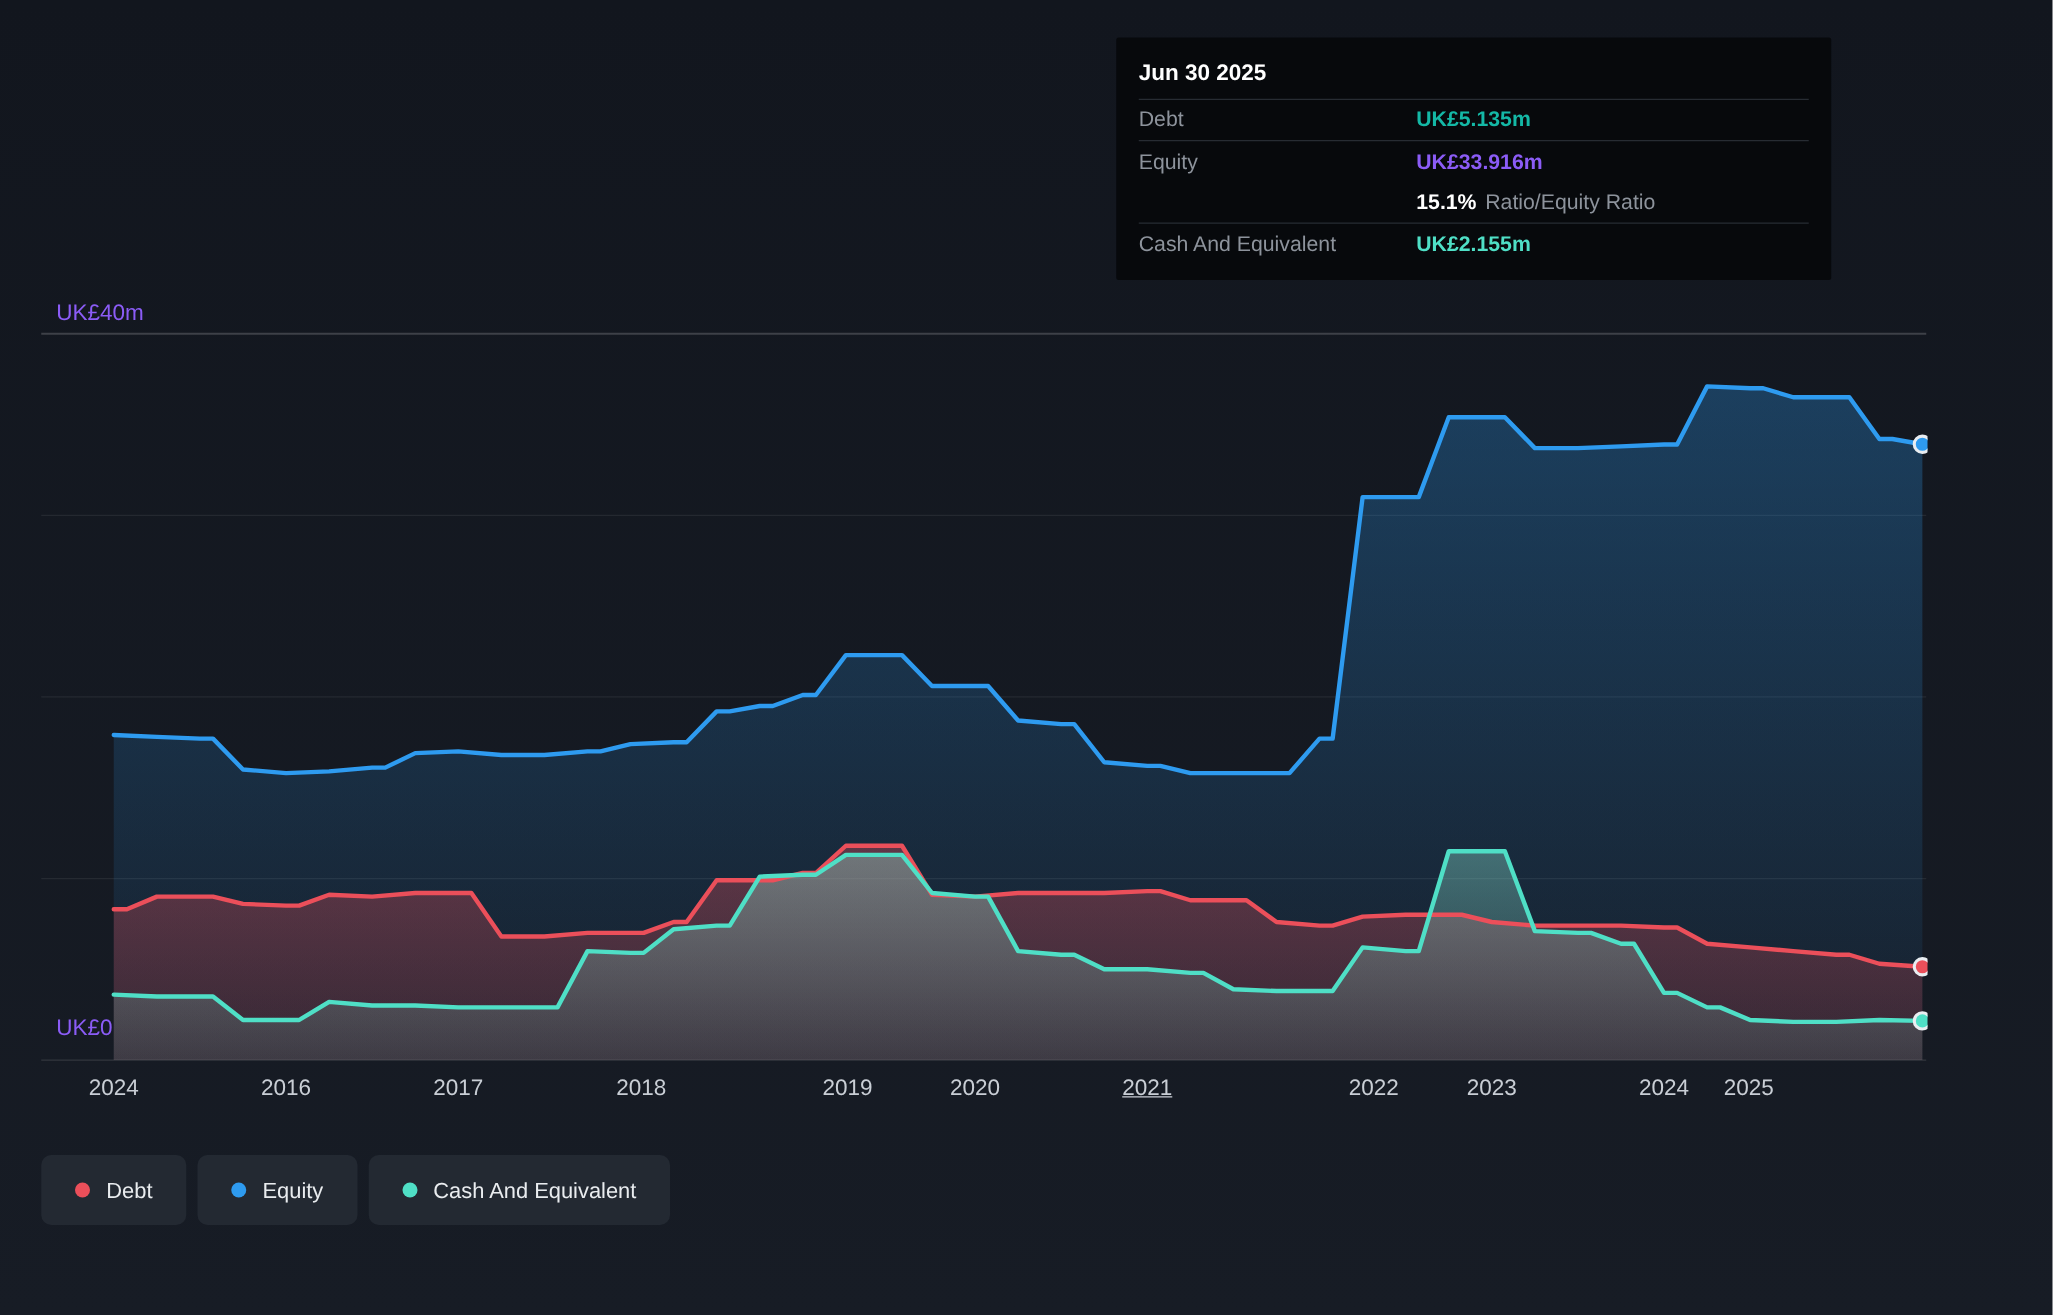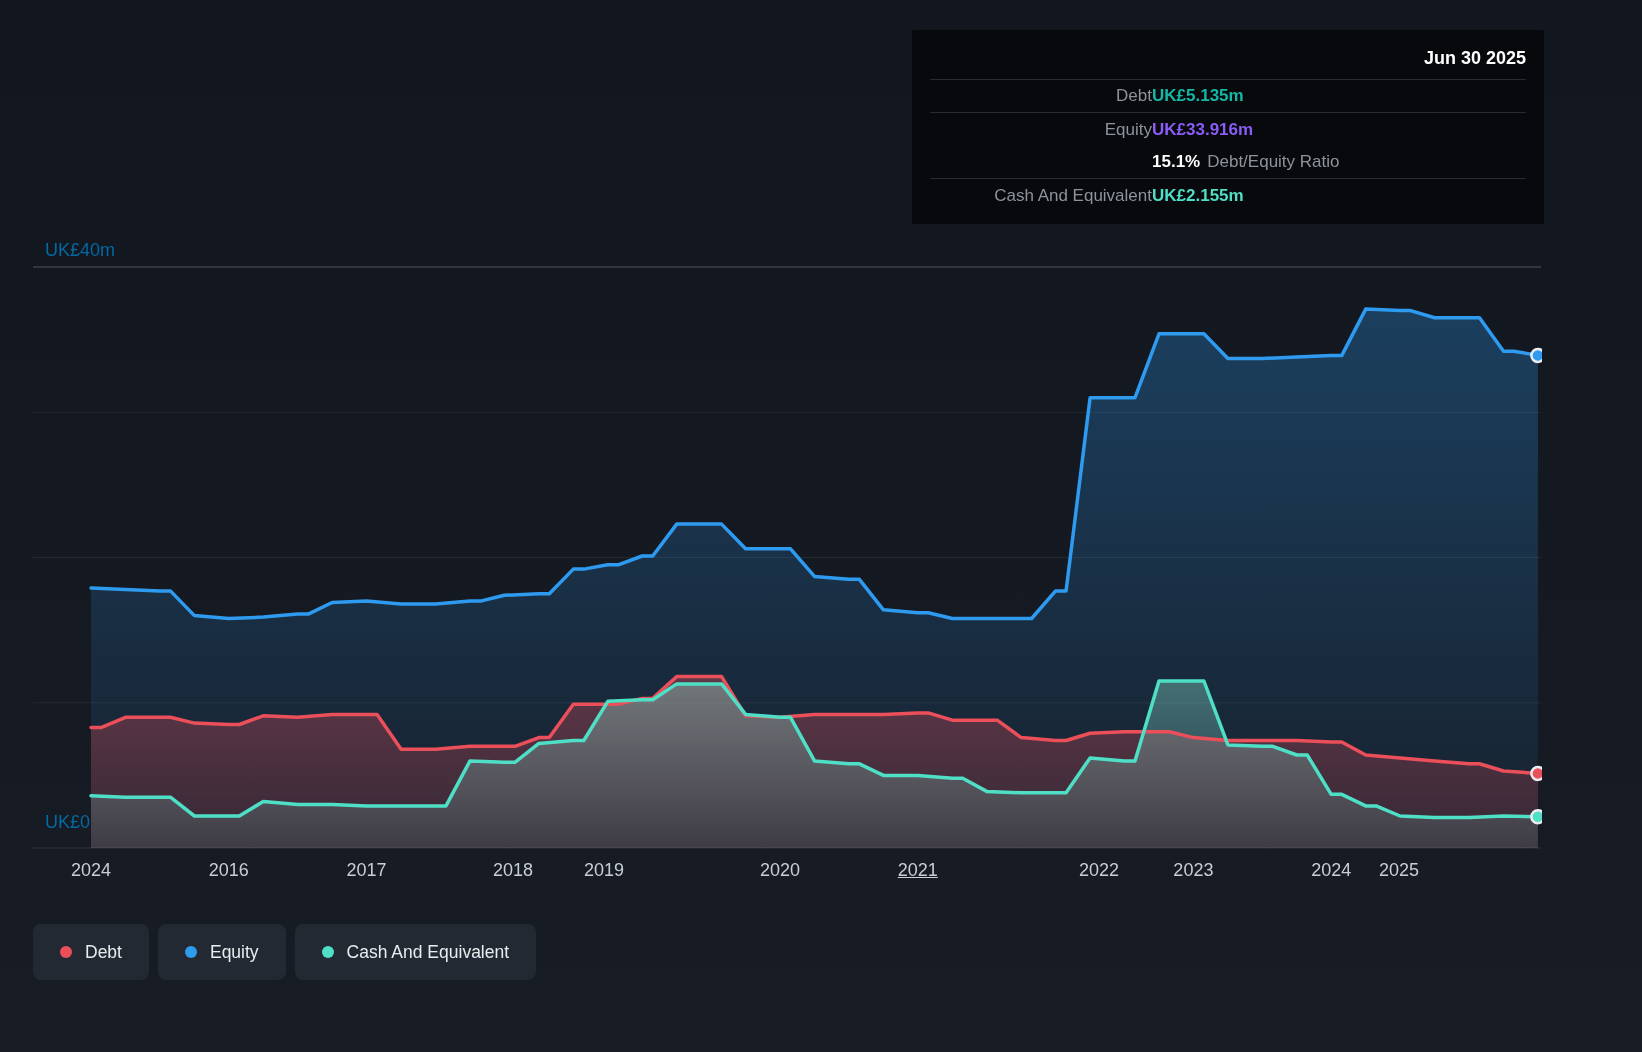--- a/index.html
+++ b/index.html
@@ -6,32 +6,32 @@
   html,body { width:1642px; height:1052px; }
   body {
     background:linear-gradient(180deg,#12161e 0%,#171c25 100%);
     font-family:"Liberation Sans", sans-serif;
     position:relative;
     overflow:hidden;
     color:#e8ecf0;
   }
   #chart-svg { position:absolute; left:0; top:0; }
   .y-label {
-    position:absolute; left:45px; font-size:18px; font-weight:500; color:#0369a1;
+    position:absolute; left:45px; font-size:18px; font-weight:500; color:#8b5cf6;
   }
   .y-label.top { top:240px; }
   .y-label.bottom { top:812px; }
   .x-axis { position:absolute; top:860px; left:0; width:100%; height:26px; }
   .x-axis span {
     position:absolute; transform:translateX(-50%);
     font-size:18px; color:#c9ced5;
   }
   .tooltip {
-    position:absolute; left:912px; top:30px; width:632px;
-    background:#07090c; padding:10px 18px 12px 18px; border-radius:2px;text-align:right;
+    position:absolute; left:893px; top:30px; width:572px;
+    background:#07090c; padding:10px 18px 12px 18px; border-radius:2px;
   }
   .tooltip .title {
     font-size:18px; font-weight:700; color:#ffffff;
     padding:8px 0 10px 0; border-bottom:1px solid #272c33;
   }
   .trow { display:flex; align-items:center; height:33px; font-size:17px; }
   .trow.sep { border-bottom:1px solid #272c33; }
   .trow .lbl { width:222px; color:#8d939c; flex:none; }
   .trow .val { font-weight:700; }
   .trow .ratio-val { font-weight:700; color:#ffffff; }
@@ -84,21 +84,21 @@
   </svg>
 
 <div class="y-label top">UK£40m</div>
 <div class="y-label bottom">UK£0</div>
 
 <div class="x-axis" id="x-axis">
     <span style="left: 91px;">2024</span>
     <span style="left: 228.8px;">2016</span>
     <span style="left: 366.6px;">2017</span>
     <span style="left: 513px;">2018</span>
-    <span style="left: 604px;">2019</span>
+    <span style="left: 678px;">2019</span>
     <span style="left: 780px;">2020</span>
     <span style="left: 917.8px; text-decoration: underline;">2021</span>
     <span style="left: 1099px;">2022</span>
     <span style="left: 1193.4px;">2023</span>
     <span style="left: 1331.2px;">2024</span>
     <span style="left: 1399px;">2025</span>
   </div>
 
 <div class="tooltip">
   <div class="title">Jun 30 2025</div>
@@ -106,21 +106,21 @@
     <span class="lbl">Debt</span>
     <span class="val" style="color: #14b8a6;">UK£5.135m</span>
   </div>
   <div class="trow">
     <span class="lbl">Equity</span>
     <span class="val" style="color: #8b5cf6;">UK£33.916m</span>
   </div>
   <div class="trow sep">
     <span class="lbl"></span>
     <span class="ratio-val">15.1%</span>
-    <span class="ratio-rest">Debt/Equity Ratio</span>
+    <span class="ratio-rest">Ratio/Equity Ratio</span>
   </div>
   <div class="trow">
     <span class="lbl">Cash And Equivalent</span>
     <span class="val" style="color: rgb(79, 223, 198);">UK£2.155m</span>
   </div>
 </div>
 
 <div class="legend">
   <div class="pill">
     <span class="dot" style="background: rgb(235, 79, 90);"></span>

